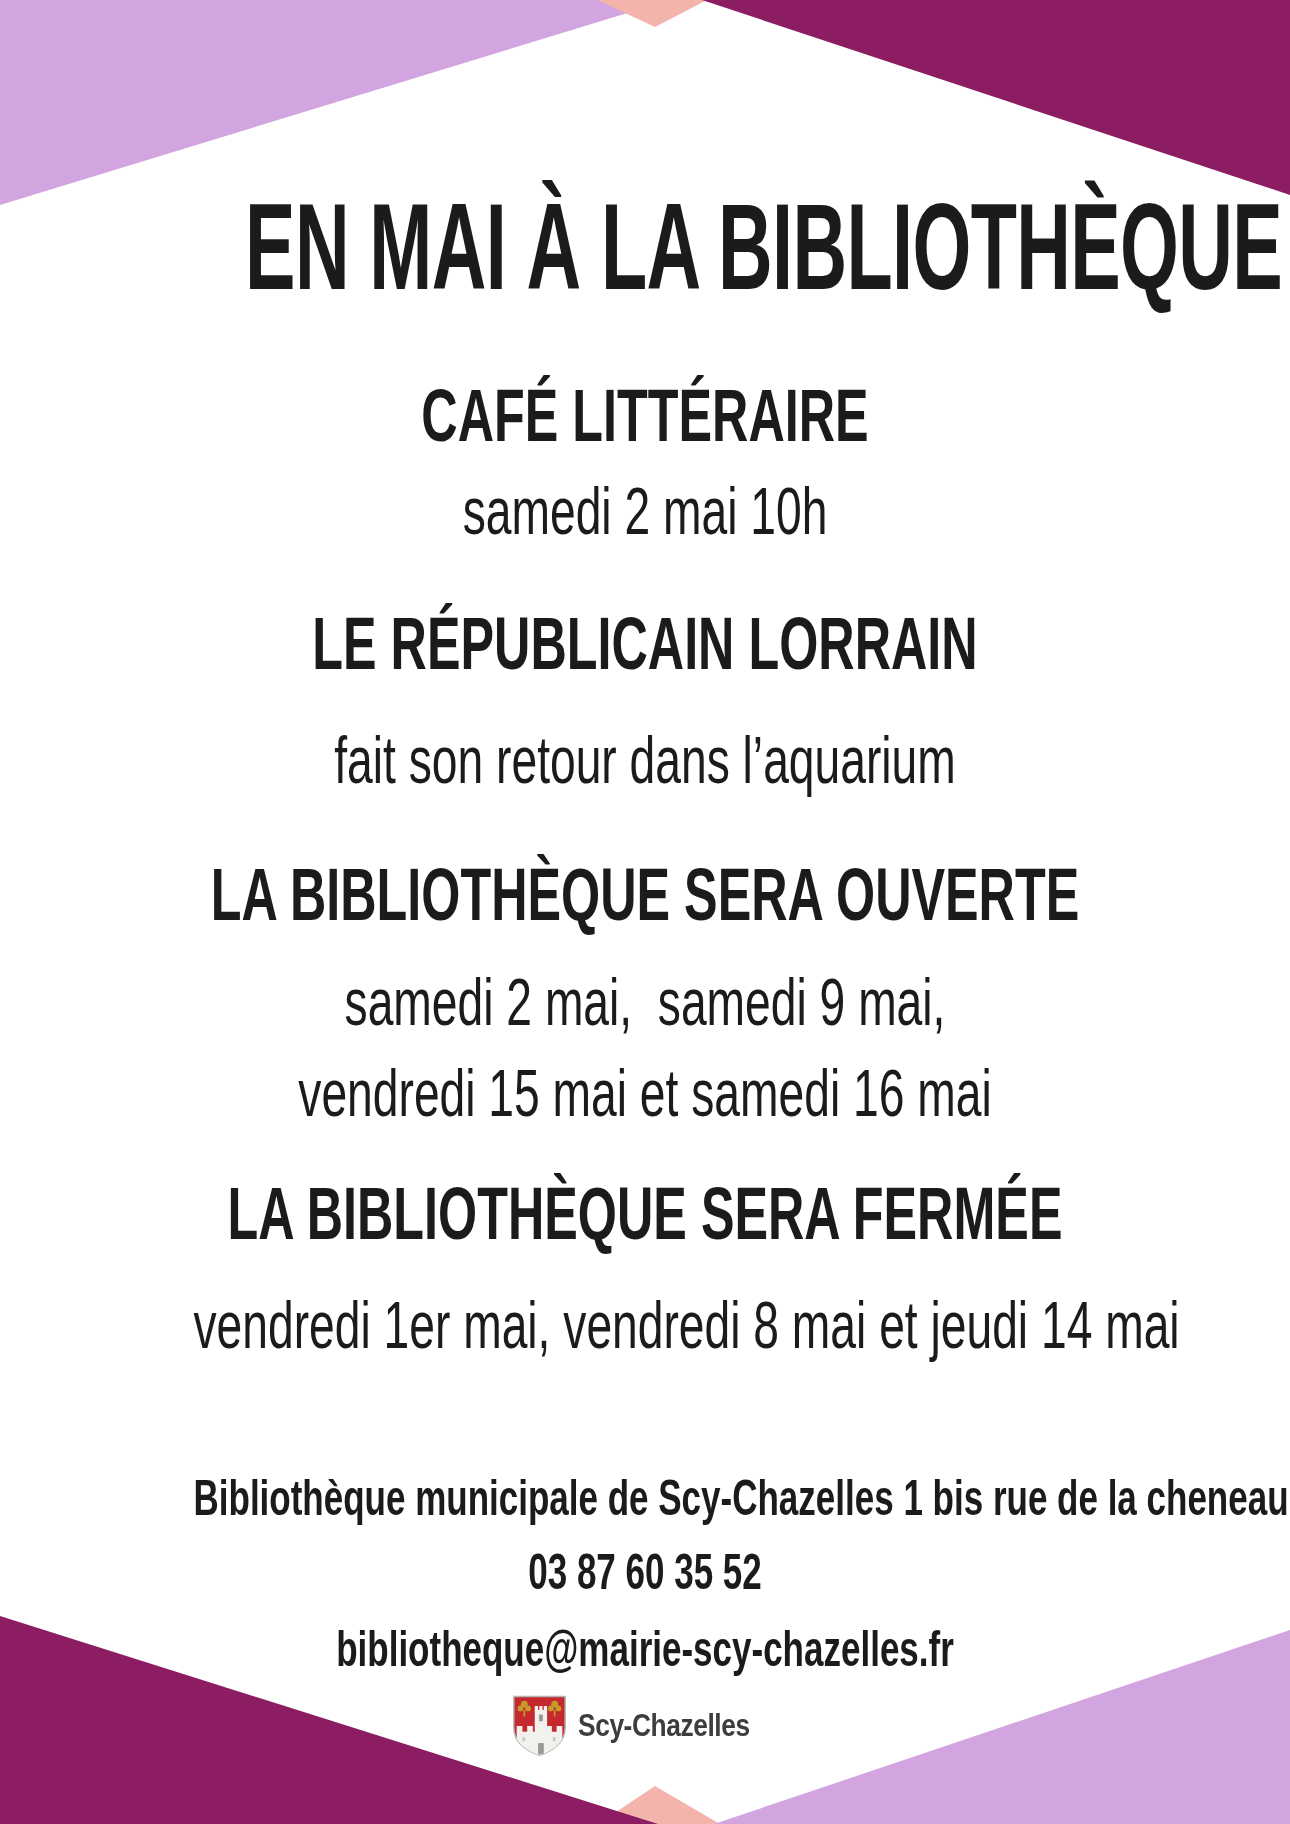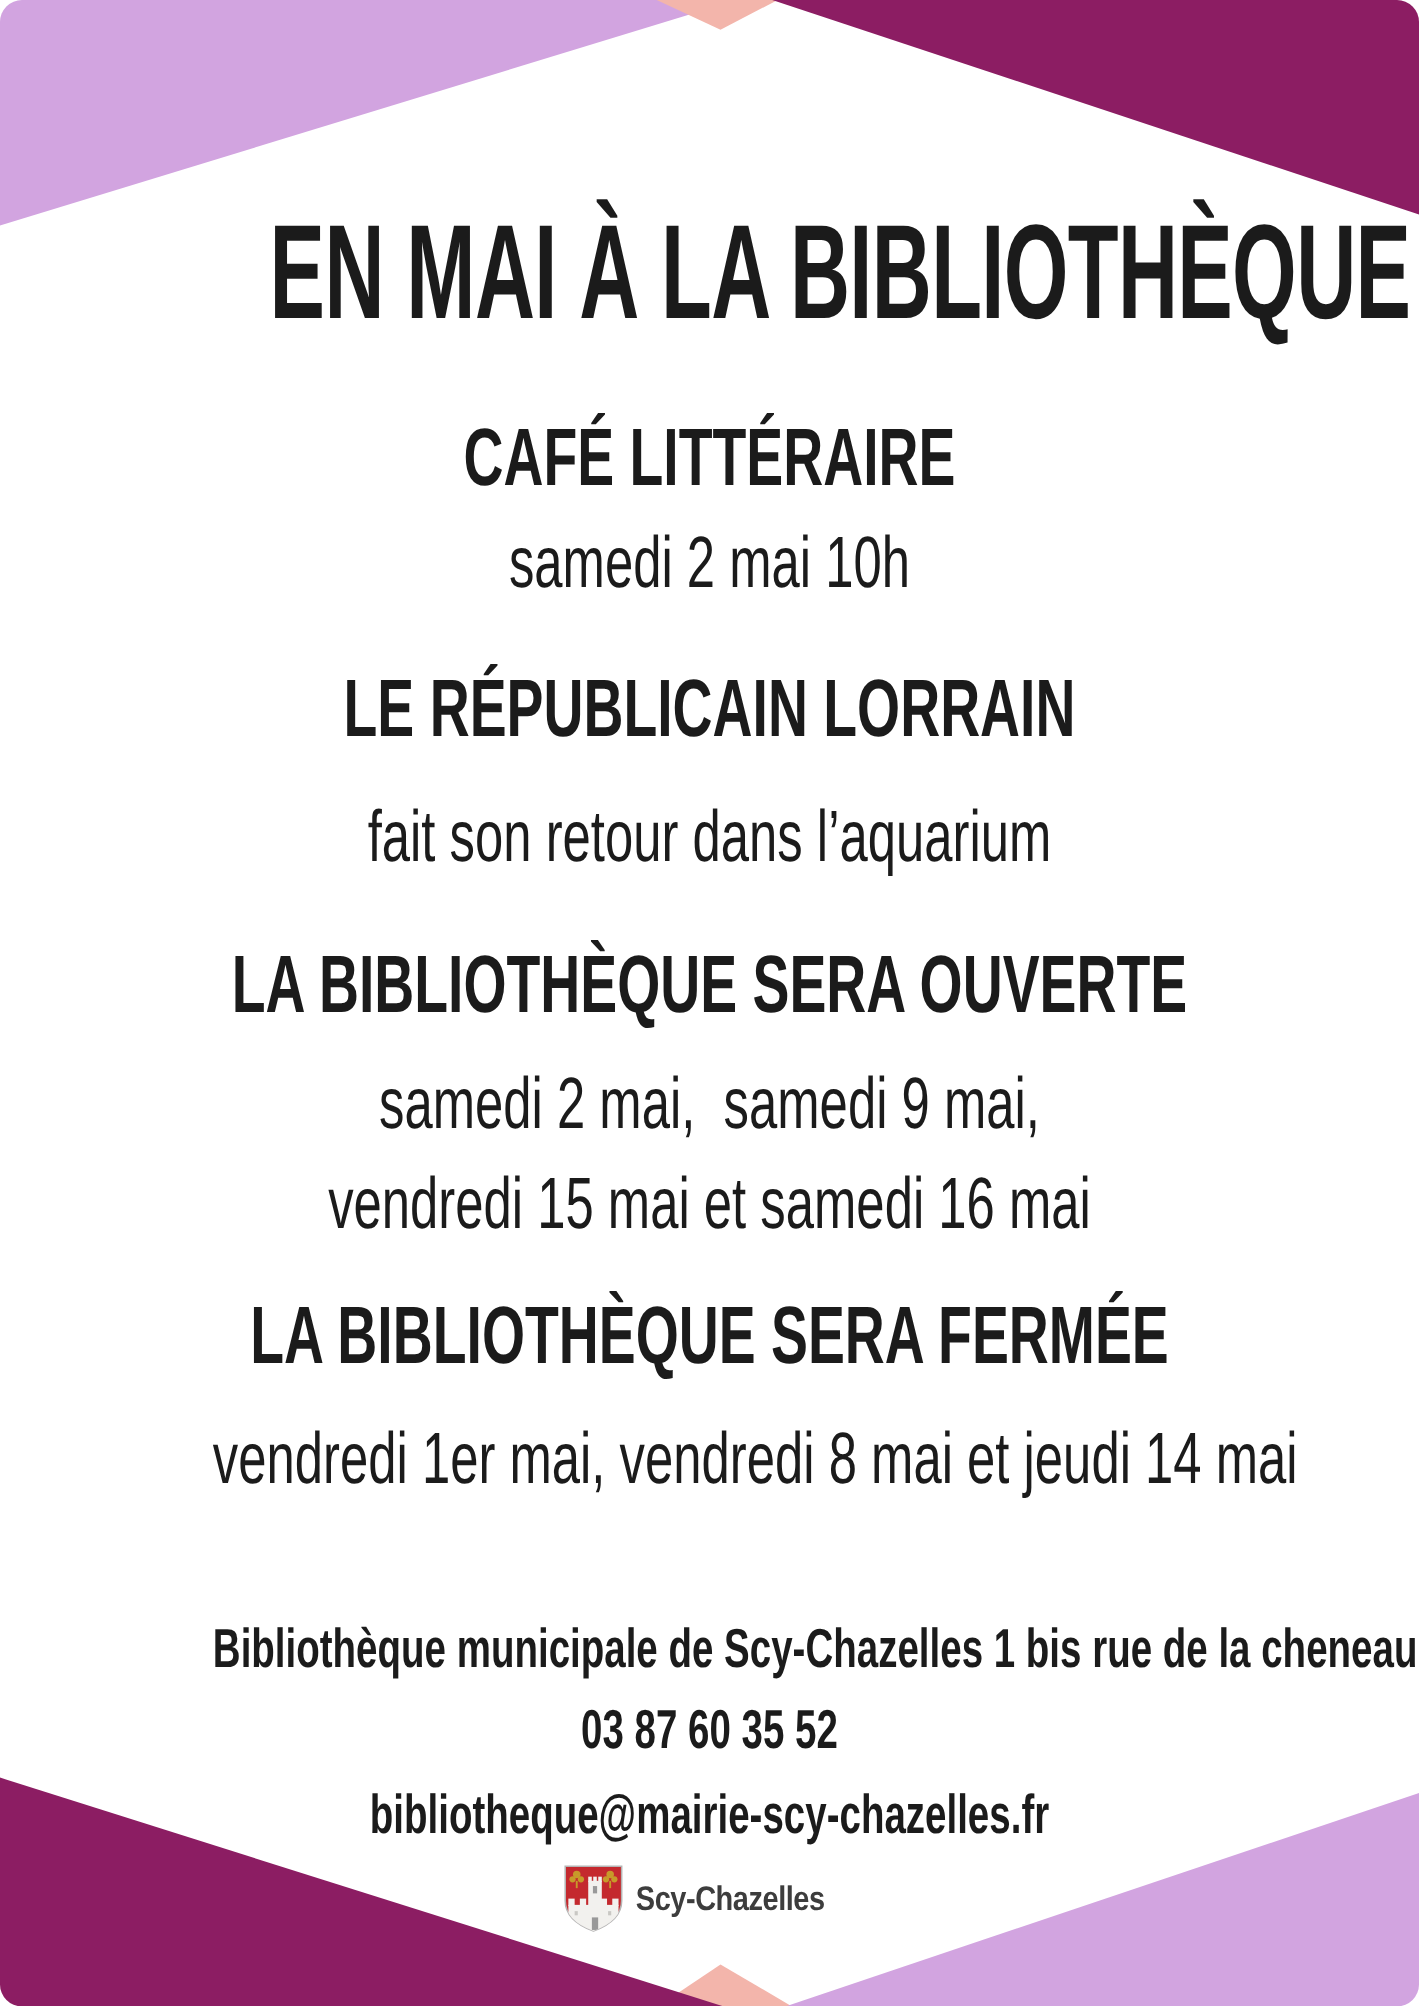--- a/index.html
+++ b/index.html
@@ -3,21 +3,20 @@
 <meta charset="utf-8">
 <style>
   html, body { margin: 0; padding: 0; background: #ffffff; }
   .poster {
     position: relative;
     width: 1290px;
     height: 1824px;
     background: #ffffff;
     overflow: hidden;
     font-family: "Liberation Sans", sans-serif;
-    border-radius: 20px;
   }
   .bg-svg {
     position: absolute;
     inset: 0;
     width: 100%;
     height: 100%;
     display: block;
   }
   .line {
     position: absolute;

